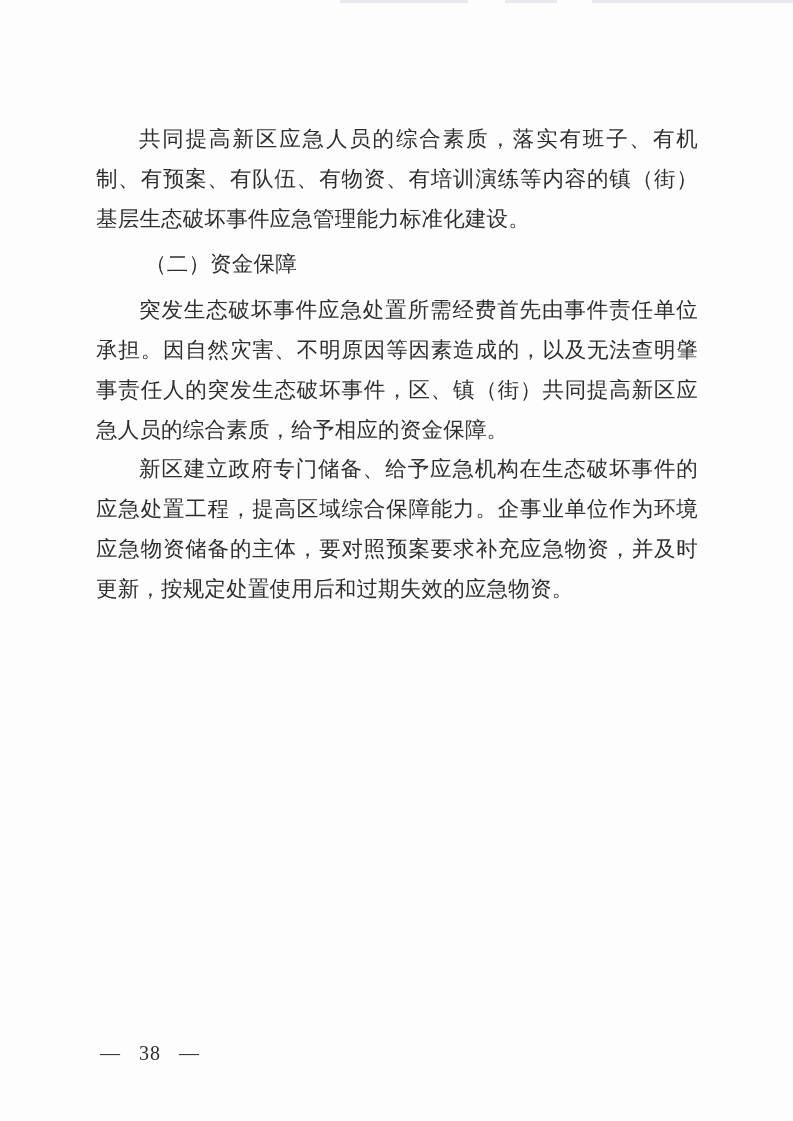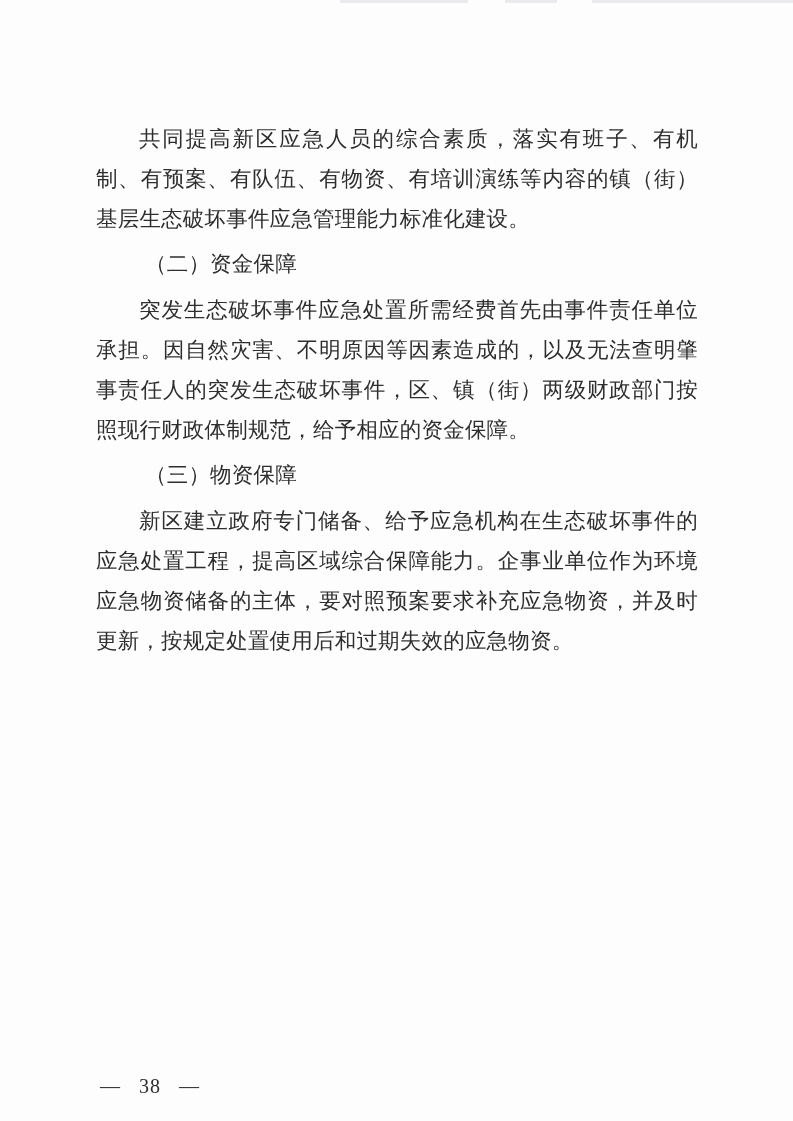--- a/index.html
+++ b/index.html
@@ -49,37 +49,35 @@
     font-weight: 400;
   }
   .pagefoot {
     position: absolute;
     left: 100px;
     top: 1042px;
     font-size: 20px;
     letter-spacing: 1px;
     word-spacing: 12px;
     color: #2e2e2e;
-    margin-top: 33px;
   }
 </style>
 </head>
 <body>
 
 <div class="page">
 
   <div class="scan-artifact a1"></div>
   <div class="scan-artifact a2"></div>
   <div class="scan-artifact a3"></div>
 
   <main class="content">
     <p class="para">共同提高新区应急人员的综合素质，落实有班子、有机制、有预案、有队伍、有物资、有培训演练等内容的镇（街）基层生态破坏事件应急管理能力标准化建设。</p>
     <p class="heading">（二）资金保障</p>
-    <p class="para">突发生态破坏事件应急处置所需经费首先由事件责任单位承担。因自然灾害、不明原因等因素造成的，以及无法查明肇事责任人的突发生态破坏事件，区、镇（街）两级财政部门按照现行财政体制规范，给予相应的资金保障。</p>
-    <p class="heading">（三）物资保障</p>
+    <p class="para">突发生态破坏事件应急处置所需经费首先由事件责任单位承担。因自然灾害、不明原因等因素造成的，以及无法查明肇事责任人的突发生态破坏事件，区、镇（街）共同提高新区应急人员的综合素质，给予相应的资金保障。</p>
     <p class="para">新区建立政府专门储备、给予应急机构在生态破坏事件的应急处置工程，提高区域综合保障能力。企事业单位作为环境应急物资储备的主体，要对照预案要求补充应急物资，并及时更新，按规定处置使用后和过期失效的应急物资。</p>
   </main>
 
   <footer class="pagefoot">
     <span>— 38 —</span>
   </footer>
 
 </div>
 
 </body></html>

